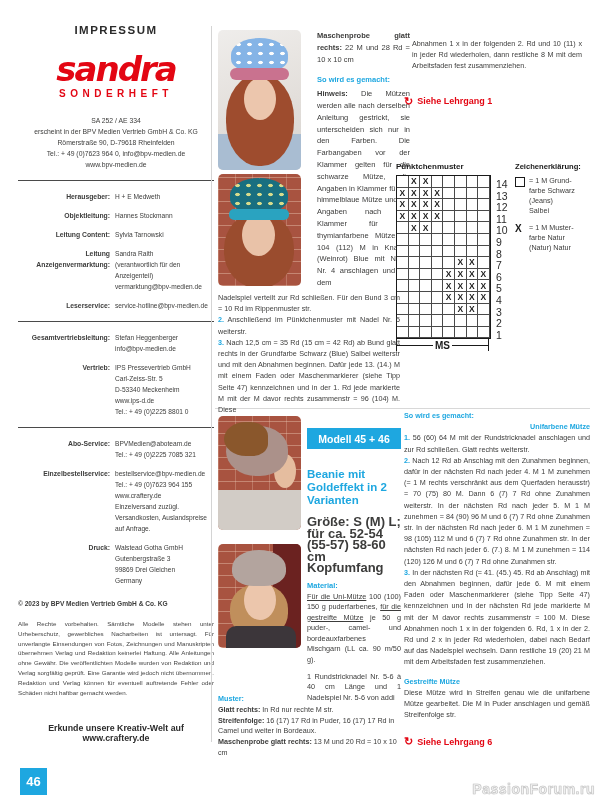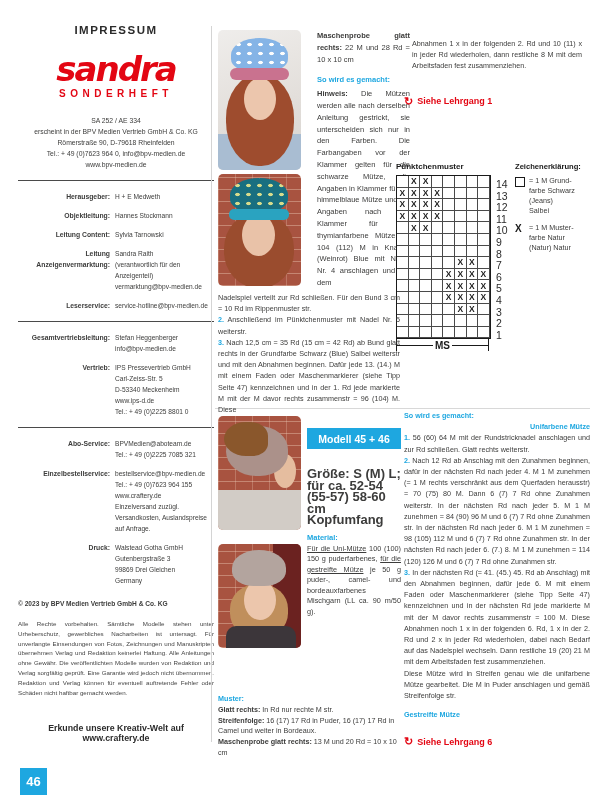--- a/index.html
+++ b/index.html
@@ -416,43 +416,46 @@
       <span class="num">2.</span><span> Anschließend im Pünktchenmuster mit Nadel Nr. 5 weiterstr.</span>
     </p>
     <p class="body-t" style="margin:0;">
       <span class="num">3.</span><span> Nach 12,5 cm = 35 Rd (15 cm = 42 Rd) ab Bund glatt rechts in der Grundfarbe Schwarz (Blue) Salbei weiterstr und mit den Abnahmen beginnen. Dafür jede 13. (14.) M mit einem Faden oder Maschenmarkierer (siehe Tipp Seite 47) kennzeichnen und in der 1. Rd jede markierte M mit der M davor rechts zusammenstr = 96 (104) M. Diese</span>
     </p>
   </div>
 
   <div class="modell-box">Modell 45 + 46</div>
 
   <div class="colA-bottom">
+    <div class="beanie-title">Beanie mit Goldeffekt in 2 Varianten</div>
     <div class="size-t">
       <span>Größe:</span><span> S (M) L; für ca. 52-54 (55-57) 58-60 cm Kopfumfang</span>
     </div>
     <div class="cyan-h mat-h">Material:</div>
     <p class="mat-t" style="margin:0 0 6px 0;">
       <span class="u">Für die Uni-Mütze</span><span> 100 (100) 150 g puderfarbenes, </span><span class="u">für die gestreifte Mütze</span><span> je 50 g puder-, camel- und bordeauxfarbenes Mischgarn (LL ca. 90 m/50 g).</span>
     </p>
+    <p class="mat-t" style="margin:0;">1 Rundstricknadel Nr. 5-6 à 40 cm Länge und 1 Nadelspiel Nr. 5-6 von addi</p>
   </div>
 
   <div class="colB-bottom">
     <p class="body-t cyan-h" style="text-align:left;margin:0;">So wird es gemacht:</p>
     <p class="body-t cyan-h" style="text-align:right;margin:0;">Unifarbene Mütze</p>
     <p class="body-t"><span class="num">1.</span><span> 56 (60) 64 M mit der Rundstricknadel anschlagen und zur Rd schließen. Glatt rechts weiterstr.</span></p>
     <p class="body-t"><span class="num">2.</span><span> Nach 12 Rd ab Anschlag mit den Zunahmen beginnen, dafür in der nächsten Rd nach jeder 4. M 1 M zunehmen (= 1 M rechts verschränkt aus dem Querfaden herausstr) = 70 (75) 80 M. Dann 6 (7) 7 Rd ohne Zunahmen weiterstr. In der nächsten Rd nach jeder 5. M 1 M zunehmen = 84 (90) 96 M und 6 (7) 7 Rd ohne Zunahmen str. In der nächsten Rd nach jeder 6. M 1 M zunehmen = 98 (105) 112 M und 6 (7) 7 Rd ohne Zunahmen str. In der nächsten Rd nach jeder 6. (7.) 8. M 1 M zunehmen = 114 (120) 126 M und 6 (7) 7 Rd ohne Zunahmen str.</span></p>
     <p class="body-t"><span class="num">3.</span><span> In der nächsten Rd (= 41. (45.) 45. Rd ab Anschlag) mit den Abnahmen beginnen, dafür jede 6. M mit einem Faden oder Maschenmarkierer (siehe Tipp Seite 47) kennzeichnen und in der nächsten Rd jede markierte M mit der M davor rechts zusammenstr = 100 M. Diese Abnahmen noch 1 x in der folgenden 6. Rd, 1 x in der 2. Rd und 2 x in jeder Rd wiederholen, dabei nach Bedarf auf das Nadelspiel wechseln. Dann restliche 19 (20) 21 M mit dem Arbeitsfaden fest zusammenziehen.</span></p>
+    <p class="body-t cyan-h" style="text-align:left;margin:8px 0 0 0;">Gestreifte Mütze</p>
     <p class="body-t" style="margin:0;">Diese Mütze wird in Streifen genau wie die unifarbene Mütze gearbeitet. Die M in Puder anschlagen und gemäß Streifenfolge str.</p>
-    <p class="body-t cyan-h" style="text-align:left;margin:8px 0 0 0;">Gestreifte Mütze</p>
     <div class="see-line" style="margin-top:16px;">
       <span class="see-icon">↻</span>
       <span>Siehe Lehrgang 6</span>
     </div>
   </div>
 
   <div class="muster-block">
     <div class="cyan-h">Muster:</div>
     <div><span class="b">Glatt rechts:</span><span> In Rd nur rechte M str.</span></div>
     <div><span class="b">Streifenfolge:</span><span> 16 (17) 17 Rd in Puder, 16 (17) 17 Rd in Camel und weiter in Bordeaux.</span></div>
     <div><span class="b">Maschenprobe glatt rechts:</span><span> 13 M und 20 Rd = 10 x 10 cm</span></div>
   </div>
 
+  <div class="watermark">PassionForum.ru</div>
 </div>
 
 </body></html>

